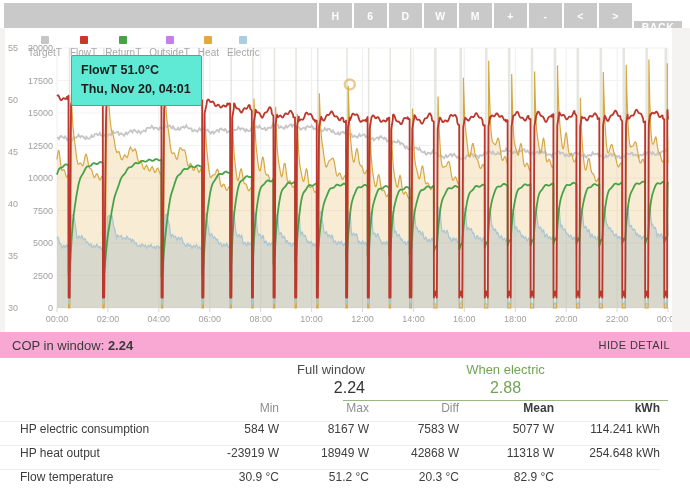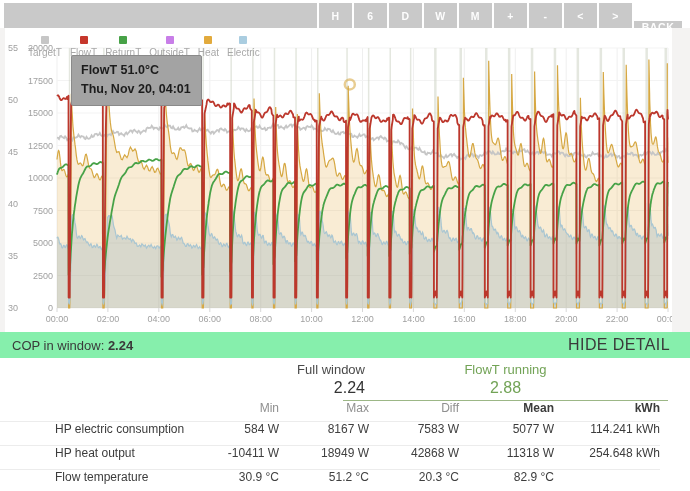--- a/index.html
+++ b/index.html
@@ -15,45 +15,45 @@
   
   .chart-area{position:absolute;left:0;top:28px;width:690px;height:304px;background:#fff;}
   .chart-area svg{position:absolute;left:0;top:0;}
   .edge{position:absolute;top:0;height:304px;background:#f4f3f2;z-index:3;}
   .edge.l{left:0;width:5px;}
   .edge.r{right:0;width:18px;}
   .legend{position:absolute;left:28px;top:8px;display:flex;align-items:center;gap:8px;z-index:2;}
   .lg-item{display:flex;align-items:center;gap:3px;cursor:pointer;flex-direction:column;}
   .lg-sw{width:8px;height:8px;border-radius:1px;display:inline-block;}
   .lg-lb{font-size:10px;color:#a8a8a8;}
-  .tooltip{position:absolute;left:71px;top:27px;z-index:2;background:#a3a3a3;border:1px solid #8a8a8a;
+  .tooltip{position:absolute;left:71px;top:27px;z-index:2;background:#5eead4;border:1px solid #8a8a8a;
            border-radius:2px;padding:5px 10px 6px 9px;font-size:12.5px;font-weight:700;color:#1c1c1c;line-height:1.5;white-space:nowrap;}
 
   
-  .cop-bar{position:absolute;left:0;top:332px;width:690px;height:26px;background:#86efac;
+  .cop-bar{position:absolute;left:0;top:332px;width:690px;height:26px;background:#f9a8d4;
            display:flex;align-items:center;justify-content:space-between;box-sizing:border-box;padding:0 14px 0 12px;}
   .cop-left{font-size:13px;color:#3a3a3a;}
   .cop-left b{font-weight:700;}
-  .hide-detail{font-size:16px;color:#3a3a3a;letter-spacing:.4px;cursor:pointer;background:none;border:none;
+  .hide-detail{font-size:11px;color:#3a3a3a;letter-spacing:.4px;cursor:pointer;background:none;border:none;
                font-family:"Liberation Sans",sans-serif;margin-left:44px;}
 
   
   .stats{position:absolute;left:0;top:358px;width:690px;}
   .stats-row{position:relative;height:43px;}
   .fw-block{position:absolute;left:185px;width:180px;top:4px;text-align:right;color:#4a4a4a;}
   .wr-block{position:absolute;left:343px;width:325px;top:4px;text-align:center;color:#72a356;
             border-bottom:1px solid #9cb786;padding-bottom:3px;}
   .stat-label{font-size:13px;}
   .stat-value{font-size:16px;margin-top:2px;}
   .fw-block .stat-value{color:#333;}
 
   .tbl{width:690px;box-sizing:border-box;padding-right:30px;font-size:12px;}
   .trow{display:flex;align-items:flex-start;height:23px;}
   .trow.hdr{height:20px;}
-  .trow + .trow{border-top:1px solid #ececec;padding-left:35px;}
+  .trow + .trow{border-top:1px solid #ececec;}
   .c-label{flex:1;padding-left:20px;color:#3c3c3c;}
   .c-num{width:90px;text-align:right;color:#404040;}
   .c-mean{width:95px;text-align:right;color:#3c3c3c;}
   .c-kwh{width:106px;text-align:right;color:#3c3c3c;}
   .hdr .c-num{color:#8f8f8f;}
   .hdr .c-mean,.hdr .c-kwh{color:#3c3c3c;font-weight:700;}
 </style>
 </head>
 <body>
 
@@ -226,21 +226,21 @@
     <button class="hide-detail">HIDE DETAIL</button>
   </div>
 
   <div class="stats">
     <div class="stats-row">
       <div class="fw-block">
         <div class="stat-label">Full window</div>
         <div class="stat-value">2.24</div>
       </div>
       <div class="wr-block">
-        <div class="stat-label">FlowT running</div>
+        <div class="stat-label">When electric</div>
         <div class="stat-value">2.88</div>
       </div>
     </div>
     <div class="tbl" id="stats-table">
       <div class="trow hdr">
         <div class="c-label"></div>
         <div class="c-num">Min</div>
         <div class="c-num">Max</div>
         <div class="c-num">Diff</div>
         <div class="c-mean">Mean</div>
@@ -249,21 +249,21 @@
     <div class="trow">
           <div class="c-label">HP electric consumption</div>
           <div class="c-num">584 W</div>
           <div class="c-num">8167 W</div>
           <div class="c-num">7583 W</div>
           <div class="c-mean">5077 W</div>
           <div class="c-kwh">114.241 kWh</div>
         </div>
         <div class="trow">
           <div class="c-label">HP heat output</div>
-          <div class="c-num">-10411 W</div>
+          <div class="c-num">-23919 W</div>
           <div class="c-num">18949 W</div>
           <div class="c-num">42868 W</div>
           <div class="c-mean">11318 W</div>
           <div class="c-kwh">254.648 kWh</div>
         </div>
         <div class="trow">
           <div class="c-label">Flow temperature</div>
           <div class="c-num">30.9 °C</div>
           <div class="c-num">51.2 °C</div>
           <div class="c-num">20.3 °C</div>

